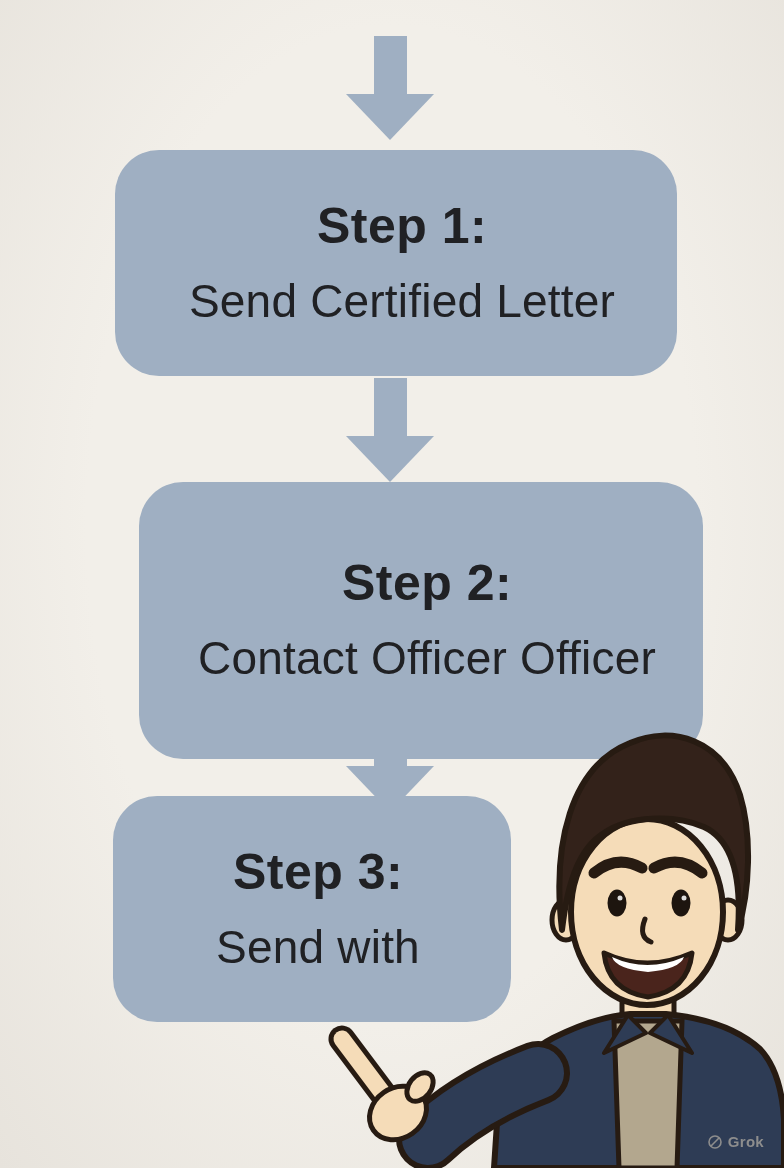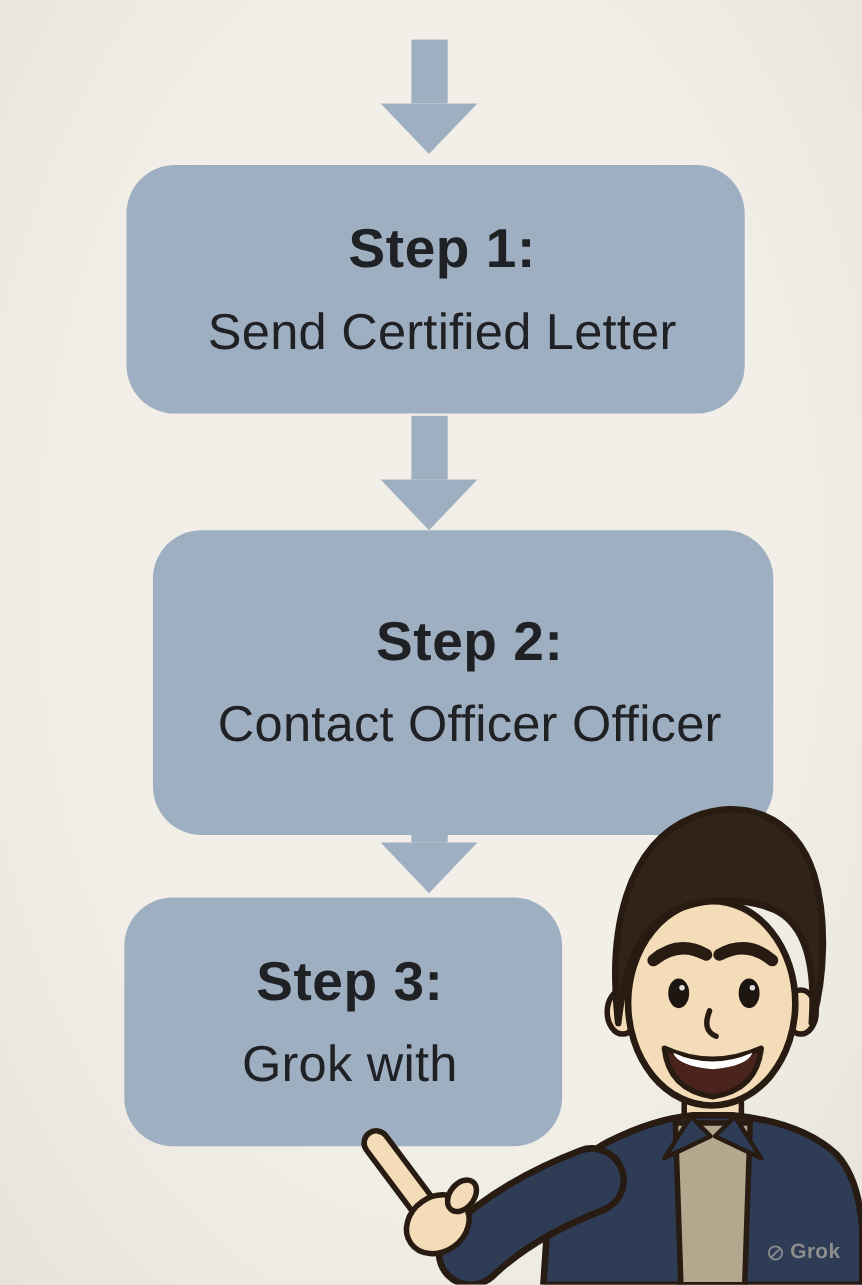--- a/index.html
+++ b/index.html
@@ -26,21 +26,21 @@
       gap: 18px;
       color: var(--text, #202124);
       text-align: right;
       padding-left: 12px;
     }
     .step-title { font-size: 50px; font-weight: 700; letter-spacing: .5px; }
     .step-lines { display: flex; flex-direction: column; }
     .step-line  { font-size: 46px; font-weight: 400; letter-spacing: .2px; line-height: 1.22; }
     .box1 { left: 115px; top: 150px; width: 550px; height: 226px; }
     .box2 { left: 113px; top: 482px; width: 552px; height: 277px; margin-left: 26px; }
-    .box3 { left: 113px; top: 816px; width: 386px; height: 226px; }
+    .box3 { left: 113px; top: 796px; width: 386px; height: 226px; }
     
     .arrow {
       position: absolute;
       width: 88px;
       display: flex;
       flex-direction: column;
       align-items: center;
     }
     .arrow .shaft { width: 33px; height: 58px; background: var(--box, #9fafc2); }
     .arrow .head {
@@ -58,21 +58,21 @@
     .c-hair   { fill: var(--hair, #33221a);  stroke: var(--outline, #271b12); }
     .c-jacket { fill: var(--jacket, #2e3c55);stroke: var(--outline, #271b12); }
     .c-shirt  { fill: var(--shirt, #b3a78e); stroke: var(--outline, #271b12); }
     .stroke-only { fill: none; stroke: var(--outline, #271b12); }
     
     .watermark {
       position: absolute;
       right: 20px; bottom: 18px;
       display: flex; align-items: center; gap: 5px;
       color: var(--watermark, #8d8d8d);
-      font-size: 19px; font-weight: 700; letter-spacing: .3px;
+      font-size: 15px; font-weight: 700; letter-spacing: .3px;
     }
   </style>
 </head>
 <body>
 
 <div class="canvas">
 
   <div class="arrow arrow1">
     <div class="shaft"></div>
     <div class="head"></div>
@@ -98,21 +98,21 @@
   </div>
 
   <div class="arrow arrow3">
     <div class="shaft"></div>
     <div class="head"></div>
   </div>
 
   <div class="step-box box3">
     <div class="step-title">Step 3:</div>
     <div class="step-lines">
-      <div class="step-line">Grok with</div>
+      <div class="step-line">Send with</div>
     </div>
   </div>
 
   <svg class="man" viewBox="0 0 484 453" aria-hidden="true">
     <g>
       <path class="c-skin" stroke-width="5" d="M322 250 L322 316 L374 316 L374 250 Z"></path>
       <ellipse class="c-skin" stroke-width="5" cx="266" cy="205" rx="14" ry="20"></ellipse>
       <ellipse class="c-skin" stroke-width="5" cx="428" cy="205" rx="14" ry="20"></ellipse>
       <ellipse class="c-skin" stroke-width="6" cx="347" cy="197" rx="76" ry="93"></ellipse>
       <path class="c-hair" stroke-width="6" stroke-linejoin="round" d="M262 215 C252 130 270 52 330 28 C372 10 422 24 440 80 C452 120 450 175 438 215 C442 158 430 124 404 112 C374 99 329 101 304 118 C281 132 268 163 262 215 Z"></path>

